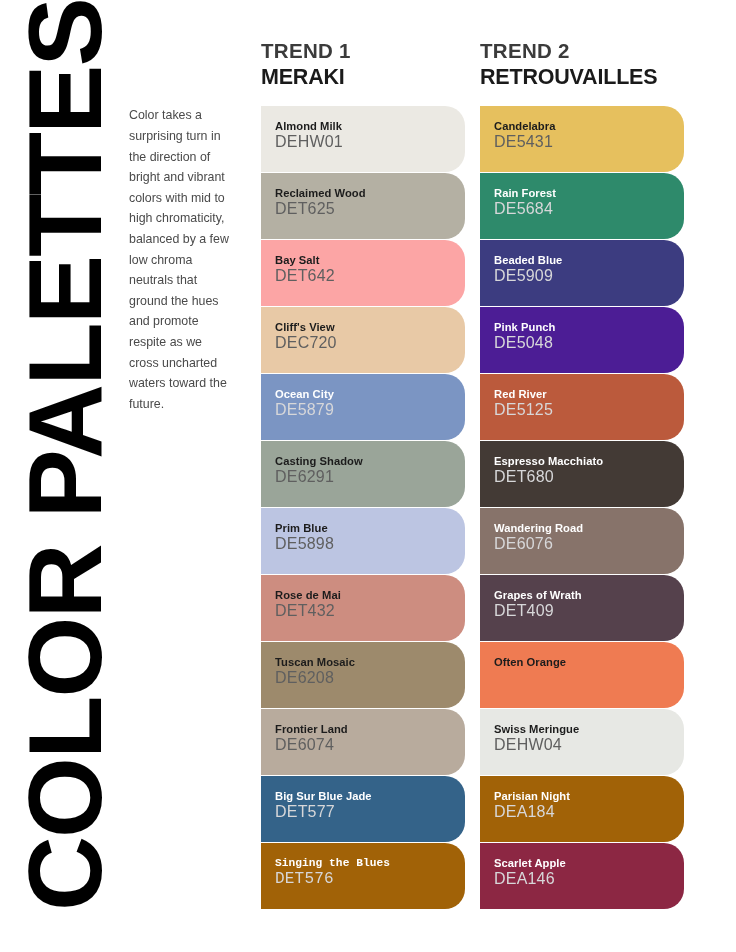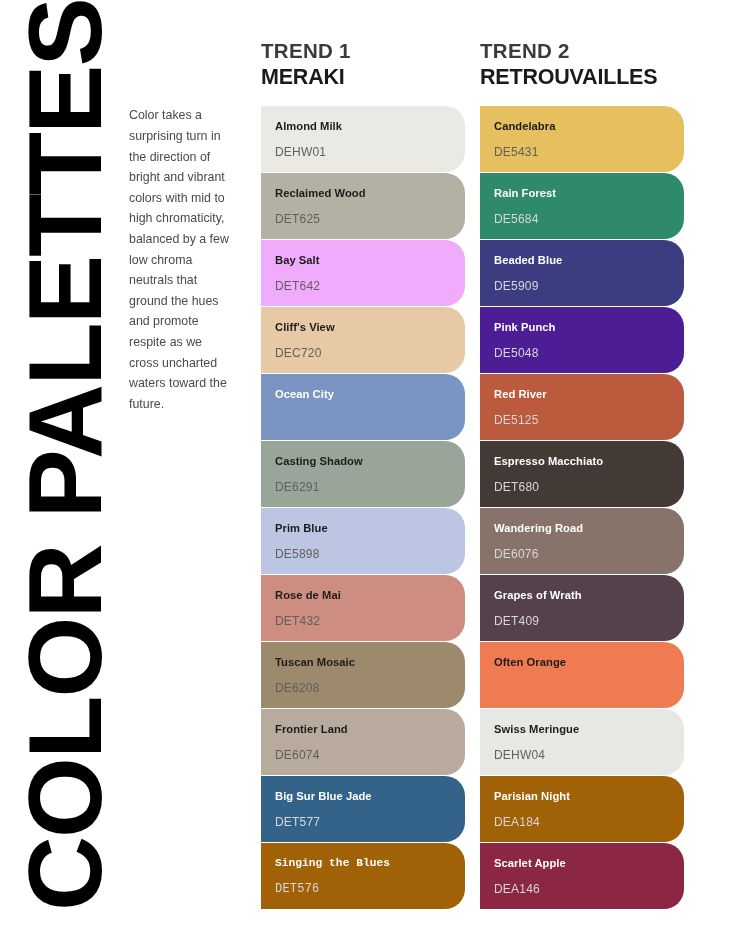--- a/index.html
+++ b/index.html
@@ -107,25 +107,25 @@
   }
   .swatch-name {
     display: block;
     font-size: 11.2px;
     font-weight: 700;
     letter-spacing: 0.05px;
     line-height: 14px;
   }
   .swatch-code {
     display: block;
-    font-size: 12px;
+    font-size: 16px;
     font-weight: 400;
     letter-spacing: 0.2px;
     line-height: 16px;
-    margin-top: 11px;
+    margin-top: 1px;
   }
   .swatch.light .swatch-name { color: #1c1c1c; }
   .swatch.light .swatch-code { color: #5f5f5f; }
   .swatch.dark  .swatch-name { color: #ffffff; }
   .swatch.dark  .swatch-code { color: #d7d7d9; }
 </style>
 </head>
 <body style="background: rgb(255, 255, 255);">
 
 <div id="vertical-title-wrap">
@@ -143,30 +143,31 @@
   </header>
   <ul class="swatch-list">
       <li class="swatch light" style="background: rgb(235, 233, 227);">
         <span class="swatch-name">Almond Milk</span>
         <span class="swatch-code">DEHW01</span>
       </li>
       <li class="swatch light" style="background: rgb(180, 176, 163);">
         <span class="swatch-name">Reclaimed Wood</span>
         <span class="swatch-code">DET625</span>
       </li>
-      <li class="swatch light" style="background: #f0abfc;">
+      <li class="swatch light" style="background: #fca5a5;">
         <span class="swatch-name">Bay Salt</span>
         <span class="swatch-code">DET642</span>
       </li>
       <li class="swatch light" style="background: rgb(232, 201, 166);">
         <span class="swatch-name">Cliff's View</span>
         <span class="swatch-code">DEC720</span>
       </li>
       <li class="swatch dark" style="background: rgb(123, 149, 195);">
         <span class="swatch-name">Ocean City</span>
+        <span class="swatch-code">DE5879</span>
       </li>
       <li class="swatch light" style="background: rgb(154, 165, 153);">
         <span class="swatch-name">Casting Shadow</span>
         <span class="swatch-code">DE6291</span>
       </li>
       <li class="swatch light" style="background: rgb(188, 197, 226);">
         <span class="swatch-name">Prim Blue</span>
         <span class="swatch-code">DE5898</span>
       </li>
       <li class="swatch light" style="background: rgb(205, 141, 128);">

